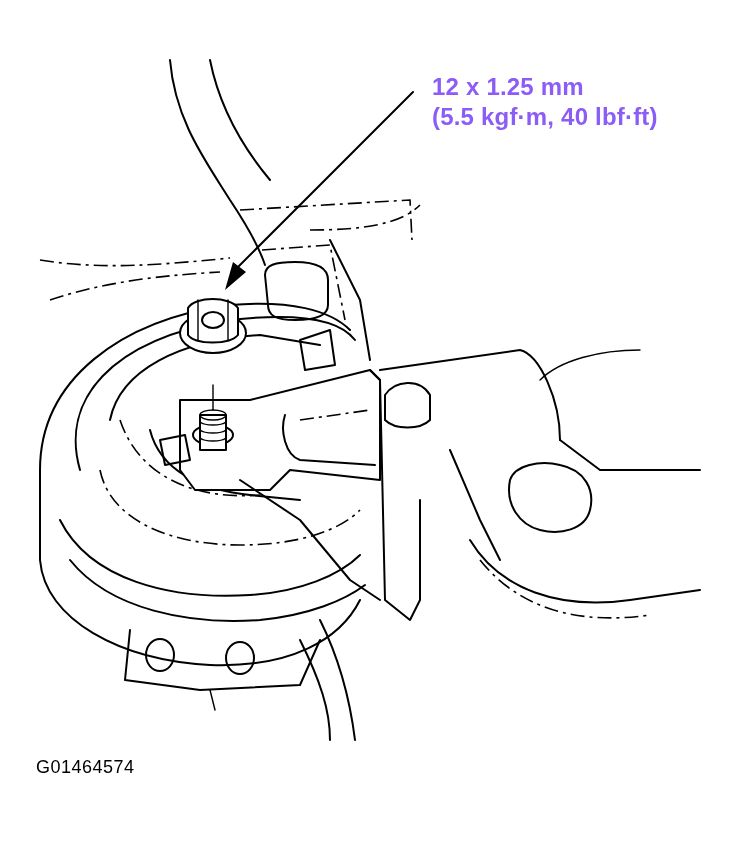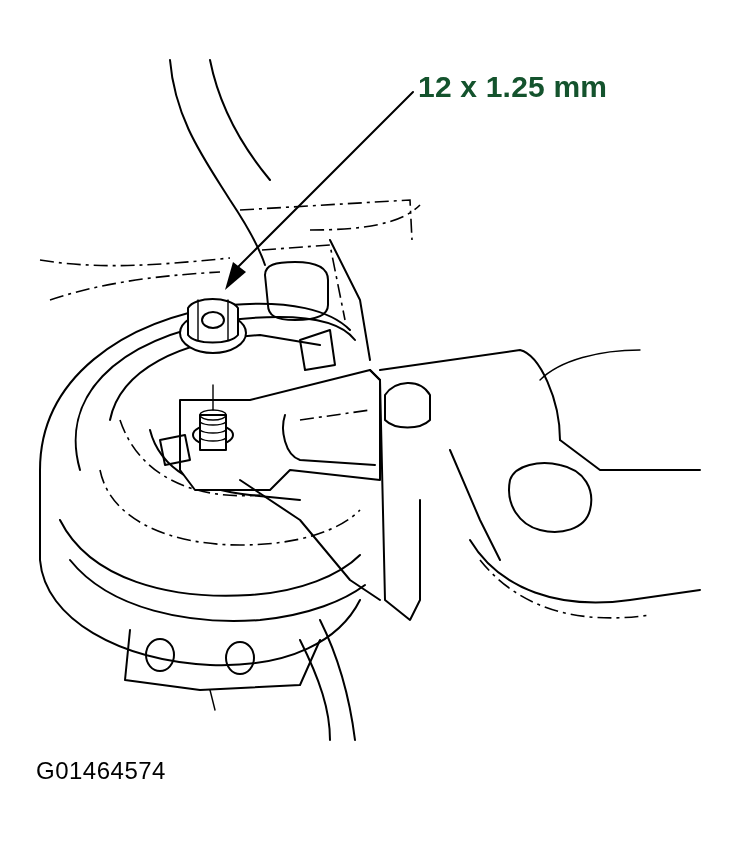--- a/index.html
+++ b/index.html
@@ -1,20 +1,20 @@
 <!DOCTYPE html>
 <html><head>
 <meta charset="utf-8">
 <style>
   html, body { margin: 0; padding: 0; background: #ffffff; }
   body { width: 748px; height: 853px; position: relative; overflow: hidden; font-family: "Liberation Sans", sans-serif; }
   #drawing { position: absolute; left: 0; top: 0; width: 748px; height: 853px; }
-  .callout { position: absolute; left: 418px; top: 72px; font-family: "Liberation Sans", sans-serif; font-weight: bold; font-size: 30px; line-height: 30px; color: #14532d; letter-spacing: 0.2px; }
+  .callout { position: absolute; left: 432px; top: 72px; font-family: "Liberation Sans", sans-serif; font-weight: bold; font-size: 24px; line-height: 30px; color: #8b5cf6; letter-spacing: 0.2px; }
   .callout div { white-space: nowrap; }
-  .figure-id { position: absolute; left: 36px; top: 757px; font-family: "Liberation Sans", sans-serif; font-size: 24px; color: #000; letter-spacing: 0.5px; }
+  .figure-id { position: absolute; left: 36px; top: 757px; font-family: "Liberation Sans", sans-serif; font-size: 18px; color: #000; letter-spacing: 0.5px; }
   svg .s { fill: none; stroke: #000; stroke-width: 2; stroke-linecap: round; stroke-linejoin: round; }
   svg .t { fill: none; stroke: #000; stroke-width: 1.4; stroke-linecap: round; }
   svg .d { fill: none; stroke: #000; stroke-width: 1.6; stroke-dasharray: 14 5 3 5; }
   svg .w { fill: #fff; stroke: #000; stroke-width: 2; stroke-linejoin: round; }
 </style>
 </head>
 <body>
 
 <svg id="drawing" viewBox="0 0 748 853" xmlns="http://www.w3.org/2000/svg">
 
@@ -91,15 +91,16 @@
   </g>
 
   <g>
     <path class="s" d="M413 92 L237 268"></path>
     <path d="M225 290 L233 262 L246 272 Z" fill="#000"></path>
   </g>
 </svg>
 
 <div class="callout">
   <div>12 x 1.25 mm</div>
+  <div>(5.5 kgf·m, 40 lbf·ft)</div>
 </div>
 
 <div class="figure-id">G01464574</div>
 
 </body></html>

